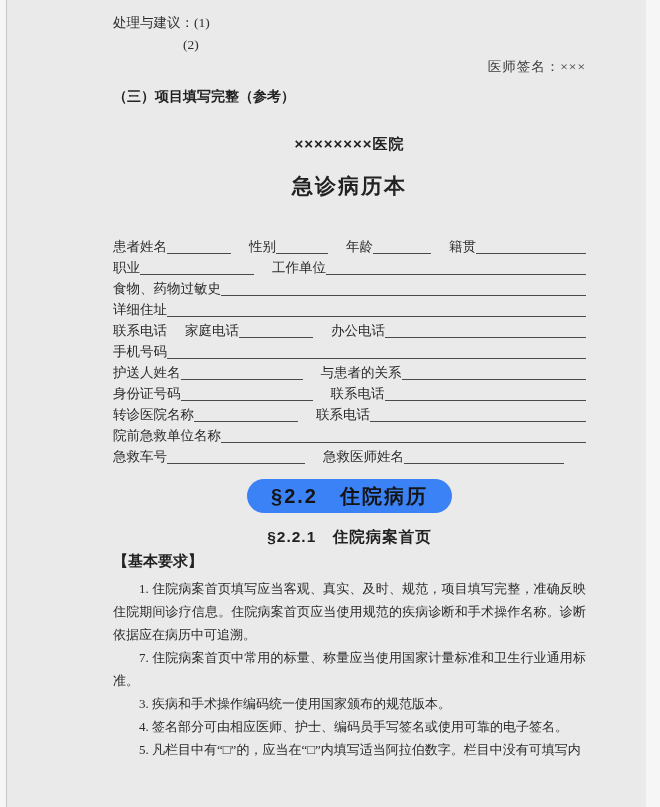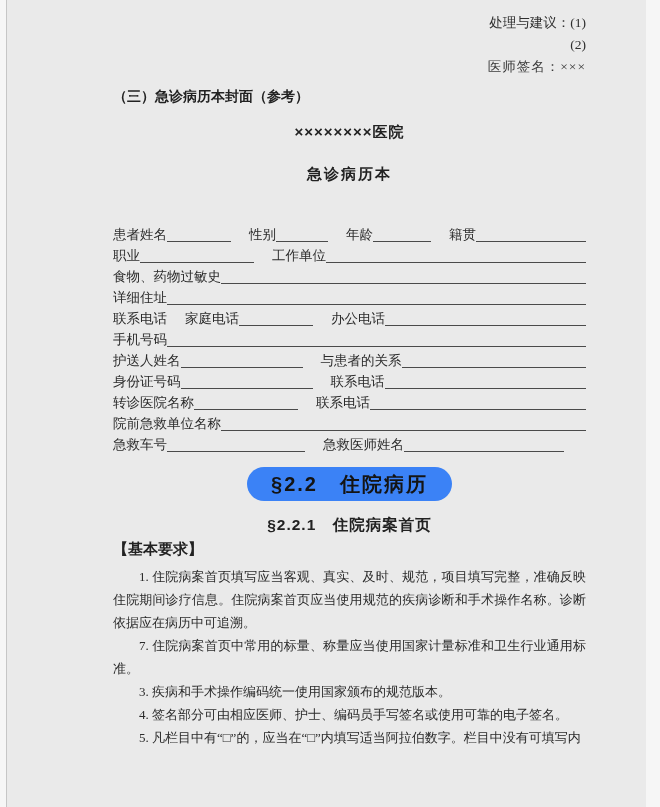--- a/index.html
+++ b/index.html
@@ -11,35 +11,35 @@
   }
   .paper{
     position:absolute;top:0;bottom:0;left:6px;right:14px;
     background:#eaeaea;
     border-left:1px solid #c6c6c6;
     overflow:hidden;
   }
   .content{
     padding:12px 60px 0 106px;
   }
-  .line{height:22px;line-height:22px;font-size:13.5px;text-align:right;}
+  .line{height:22px;line-height:22px;font-size:13.5px;}
   .indent2{margin-left:70px;}
   .sign-line{text-align:right;height:22px;line-height:22px;font-size:13.5px;color:#3a3a3a;letter-spacing:1px;font-family:Liberation Serif, serif;}
   .h3{
     margin-top:6px;height:24px;line-height:24px;
     font-family:"Liberation Sans","DejaVu Sans",sans-serif;
     font-weight:bold;font-size:14px;color:#222;
   }
   .center-b{
     text-align:center;
     font-family:"Liberation Sans","DejaVu Sans",sans-serif;
     font-weight:bold;color:#222;
   }
-  .hospital{margin-top:12px;height:24px;line-height:24px;font-size:15px;letter-spacing:1px;}
-  .cover-title{margin-top:18px;height:24px;line-height:24px;font-size:15px;letter-spacing:2px;}
+  .hospital{margin-top:24px;height:24px;line-height:24px;font-size:15px;letter-spacing:1px;}
+  .cover-title{margin-top:18px;height:24px;line-height:24px;font-size:21px;letter-spacing:2px;}
   
   .form-block{margin-top:36px;}
   .form-row{display:flex;align-items:flex-end;height:21px;}
   .form-seg{display:flex;align-items:flex-end;min-width:0;}
   .form-seg.grow{flex:1;}
   .form-seg + .form-seg{margin-left:18px;}
   .f-label{font-size:13.5px;line-height:17px;white-space:nowrap;color:#2b2b2b;}
   .f-line{display:inline-block;height:2px;border-bottom:1px solid #4a4a4a;margin-bottom:1px;}
   .f-line.fill{flex:1;}
   
@@ -65,21 +65,21 @@
 </head>
 <body>
 
 <div class="paper">
   <div class="content">
 
     <div class="line">处理与建议：(1)</div>
     <div class="line indent2">(2)</div>
     <div class="sign-line">医师签名：×××</div>
 
-    <div class="h3">（三）急诊病历本封面（参考）</div>
+    <div class="h3">（三）项目填写完整（参考）</div>
 
     <div class="center-b hospital">××××××××医院</div>
     <div class="center-b cover-title">急诊病历本</div>
 
     <div class="form-block">
         <div class="form-row">
           <div class="form-seg">
             <span class="f-label">患者姓名</span>
             <span class="f-line" style="width: 64px;"></span>
           </div>

